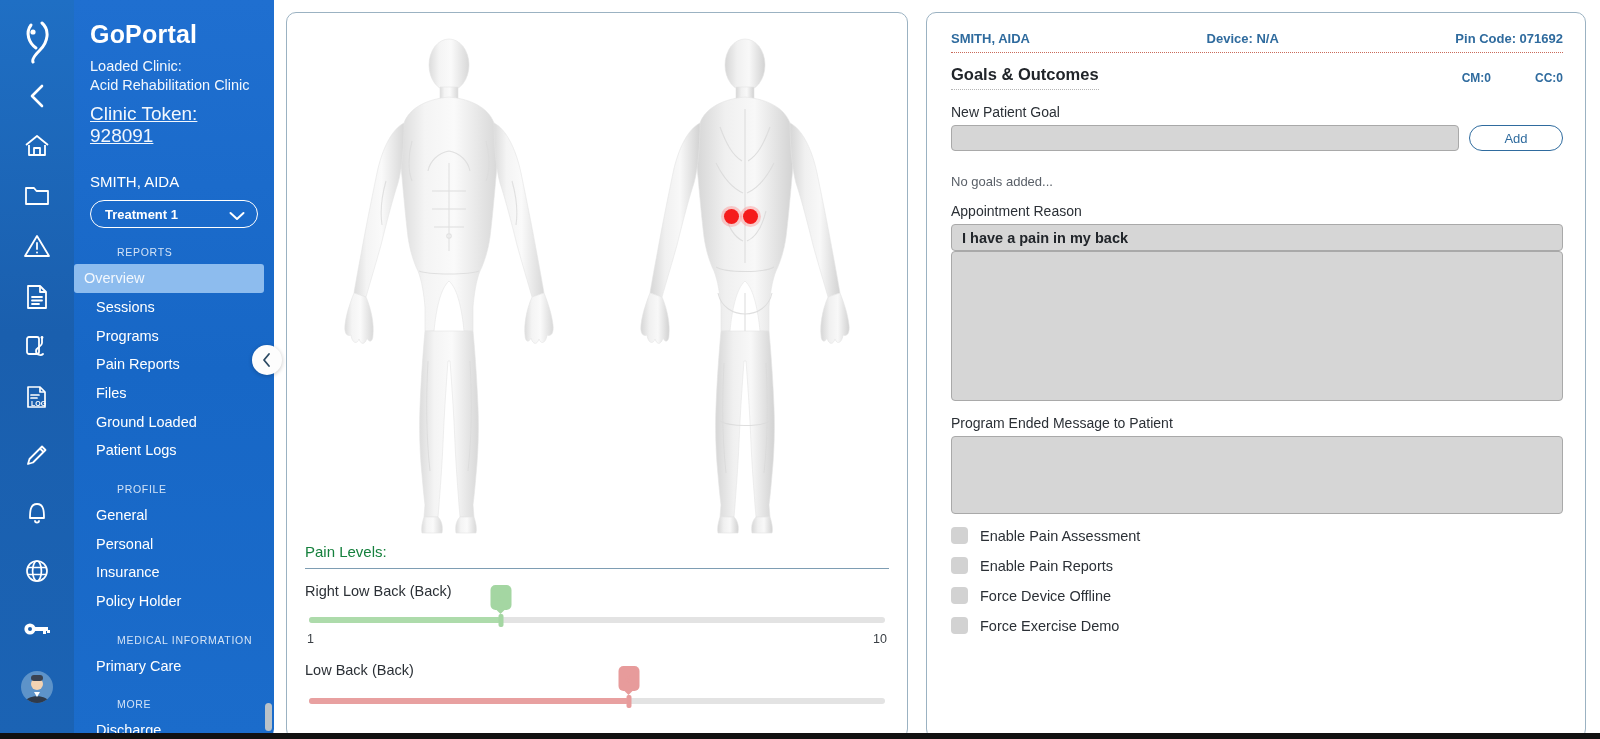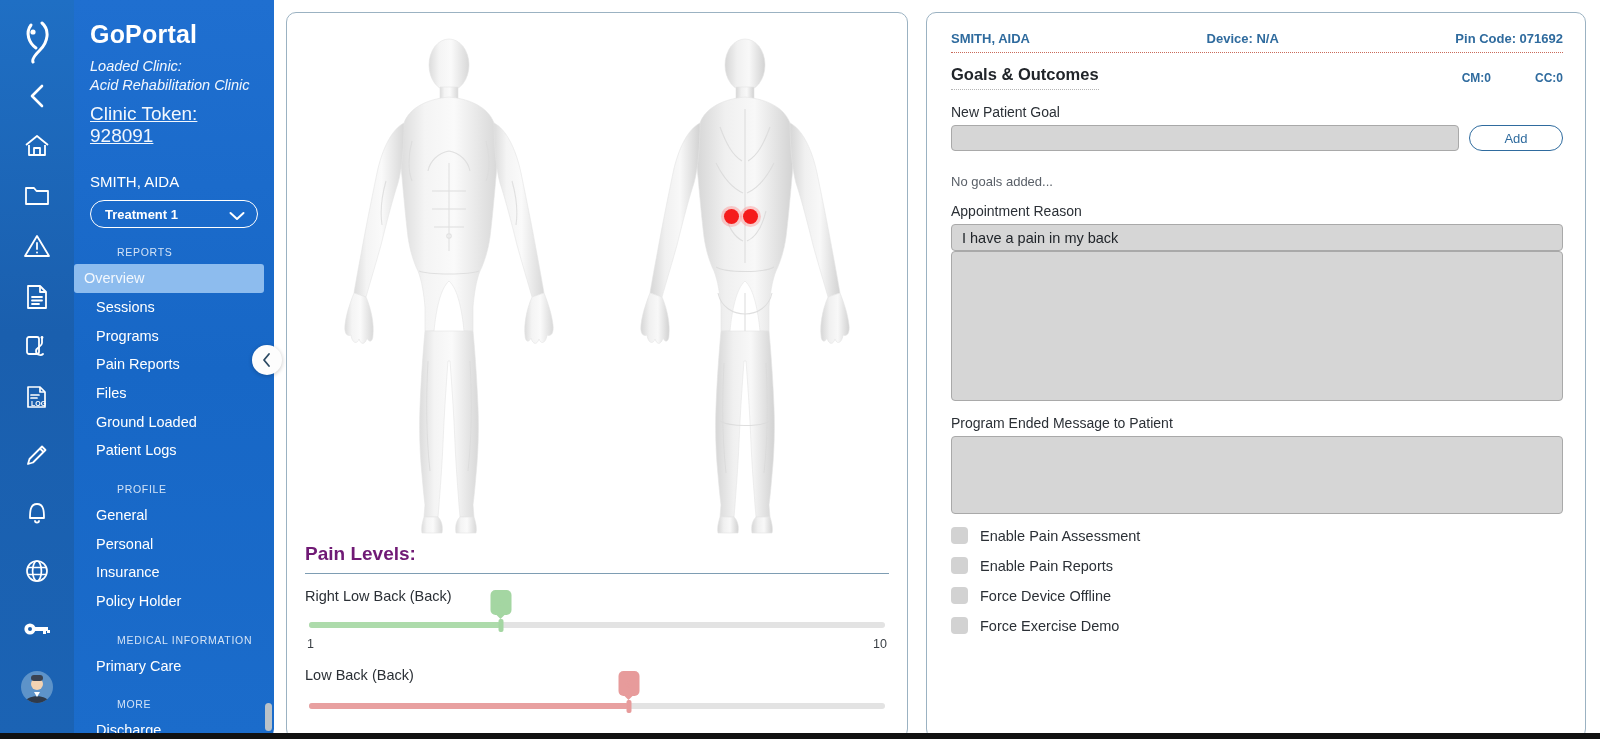--- a/index.html
+++ b/index.html
@@ -34,21 +34,21 @@
 
   
   .sidebar {
     width: 200px; flex: 0 0 200px; height: 739px;
     background: linear-gradient(180deg, #1f6fd0 0%, #1767c6 50%, #1b6ccb 100%);
     color: #fff; padding: 20px 0 0 0; position: relative;
     border-bottom-right-radius: 10px;
     overflow: hidden;
   }
   .brand { font-size: 25px; font-weight: bold; padding: 0 16px 8px 16px; letter-spacing: .2px; }
-  .clinic-line { font-size: 14.5px; padding: 0 16px; line-height: 1.32; font-weight: 400; color: #f2f7fd; font-style: italic; }
+  .clinic-line { font-size: 14.5px; padding: 0 16px; line-height: 1.32; font-weight: 400; color: #f2f7fd; }
   .clinic-token { font-size: 19px; padding: 8px 16px 0 16px; color: #f2f7fd; text-decoration: underline; }
   .patient-name { font-size: 15px; padding: 26px 16px 0 16px; color: #ffffff; }
   .treatment-select {
     margin: 10px 16px 0 16px; height: 28px;
     border: 1.4px solid #ffffff; border-radius: 16px;
     display: flex; align-items: center; justify-content: space-between;
     padding: 0 12px 0 14px; font-size: 13px; font-weight: bold;
   }
   .chev { width: 16px; height: 10px; }
   .nav-section {
@@ -88,21 +88,21 @@
     padding: 18px 14px 0 14px; height: 530px;
   }
   .body-fig { position: relative; width: 250px; height: 505px; }
   .body-fig svg { display:block; width: 100%; height: 100%; }
   .pain-dot {
     position: absolute; width: 15px; height: 15px; border-radius: 50%;
     background: #f51b1b; box-shadow: 0 0 0 3px rgba(255,120,120,.35);
   }
 
   .pain-section { padding: 0 18px; }
-  .pain-title { font-size: 19px; font-weight: bold; color: #701a75; padding-bottom: 8px; }
+  .pain-title { font-size: 15px; font-weight: normal; color: #15803d; padding-bottom: 8px; }
   .pain-rule { height: 1px; background: #7e9db3; margin-bottom: 14px; }
   .pain-row { margin-bottom: 4px; }
   .pain-label { font-size: 14.5px; color: #2b3036; padding-bottom: 18px; }
   .slider {
     position: relative; height: 6px; border-radius: 4px; background: #e3e3e3;
     margin: 0 4px;
   }
   .slider-fill { position: absolute; left:0; top:0; bottom:0; border-radius: 4px; }
   .slider-thumb {
     position: absolute; top: -3px; width: 5px; height: 13px; border-radius: 2px;
@@ -142,21 +142,21 @@
   }
   .add-btn {
     width: 94px; height: 26px; border: 1.6px solid #2f6b9e; border-radius: 16px;
     background: #fff; color: #2f6b9e; font-size: 13px;
     display: flex; align-items: center; justify-content: center;
   }
   .muted { font-size: 13px; color: #5a6068; padding-top: 23px; }
   .value-input {
     height: 27px; background: #d6d6d6; border: 1px solid #a9a9a9; border-radius: 4px;
     display: flex; align-items: center; padding-left: 10px;
-    font-size: 14.5px; font-weight: normal; color: #21252a;
+    font-size: 14.5px; font-weight: bold; color: #21252a;
   }
   .gray-area {
     background: #d6d6d6; border: 1px solid #a9a9a9; border-radius: 4px;
   }
   .h-notes { height: 150px; }
   .h-msg { height: 78px; }
   .check-row { display: flex; align-items: center; gap: 12px; padding-top: 13px; }
   .checkbox { width: 17px; height: 17px; border-radius: 4px; background: #d2d2d2; flex: 0 0 17px; }
   .check-label { font-size: 14.5px; color: #2b3036; }
   .taskbar { position: absolute; left: 0; right: 0; bottom: 0; height: 6px; background: #111; }

